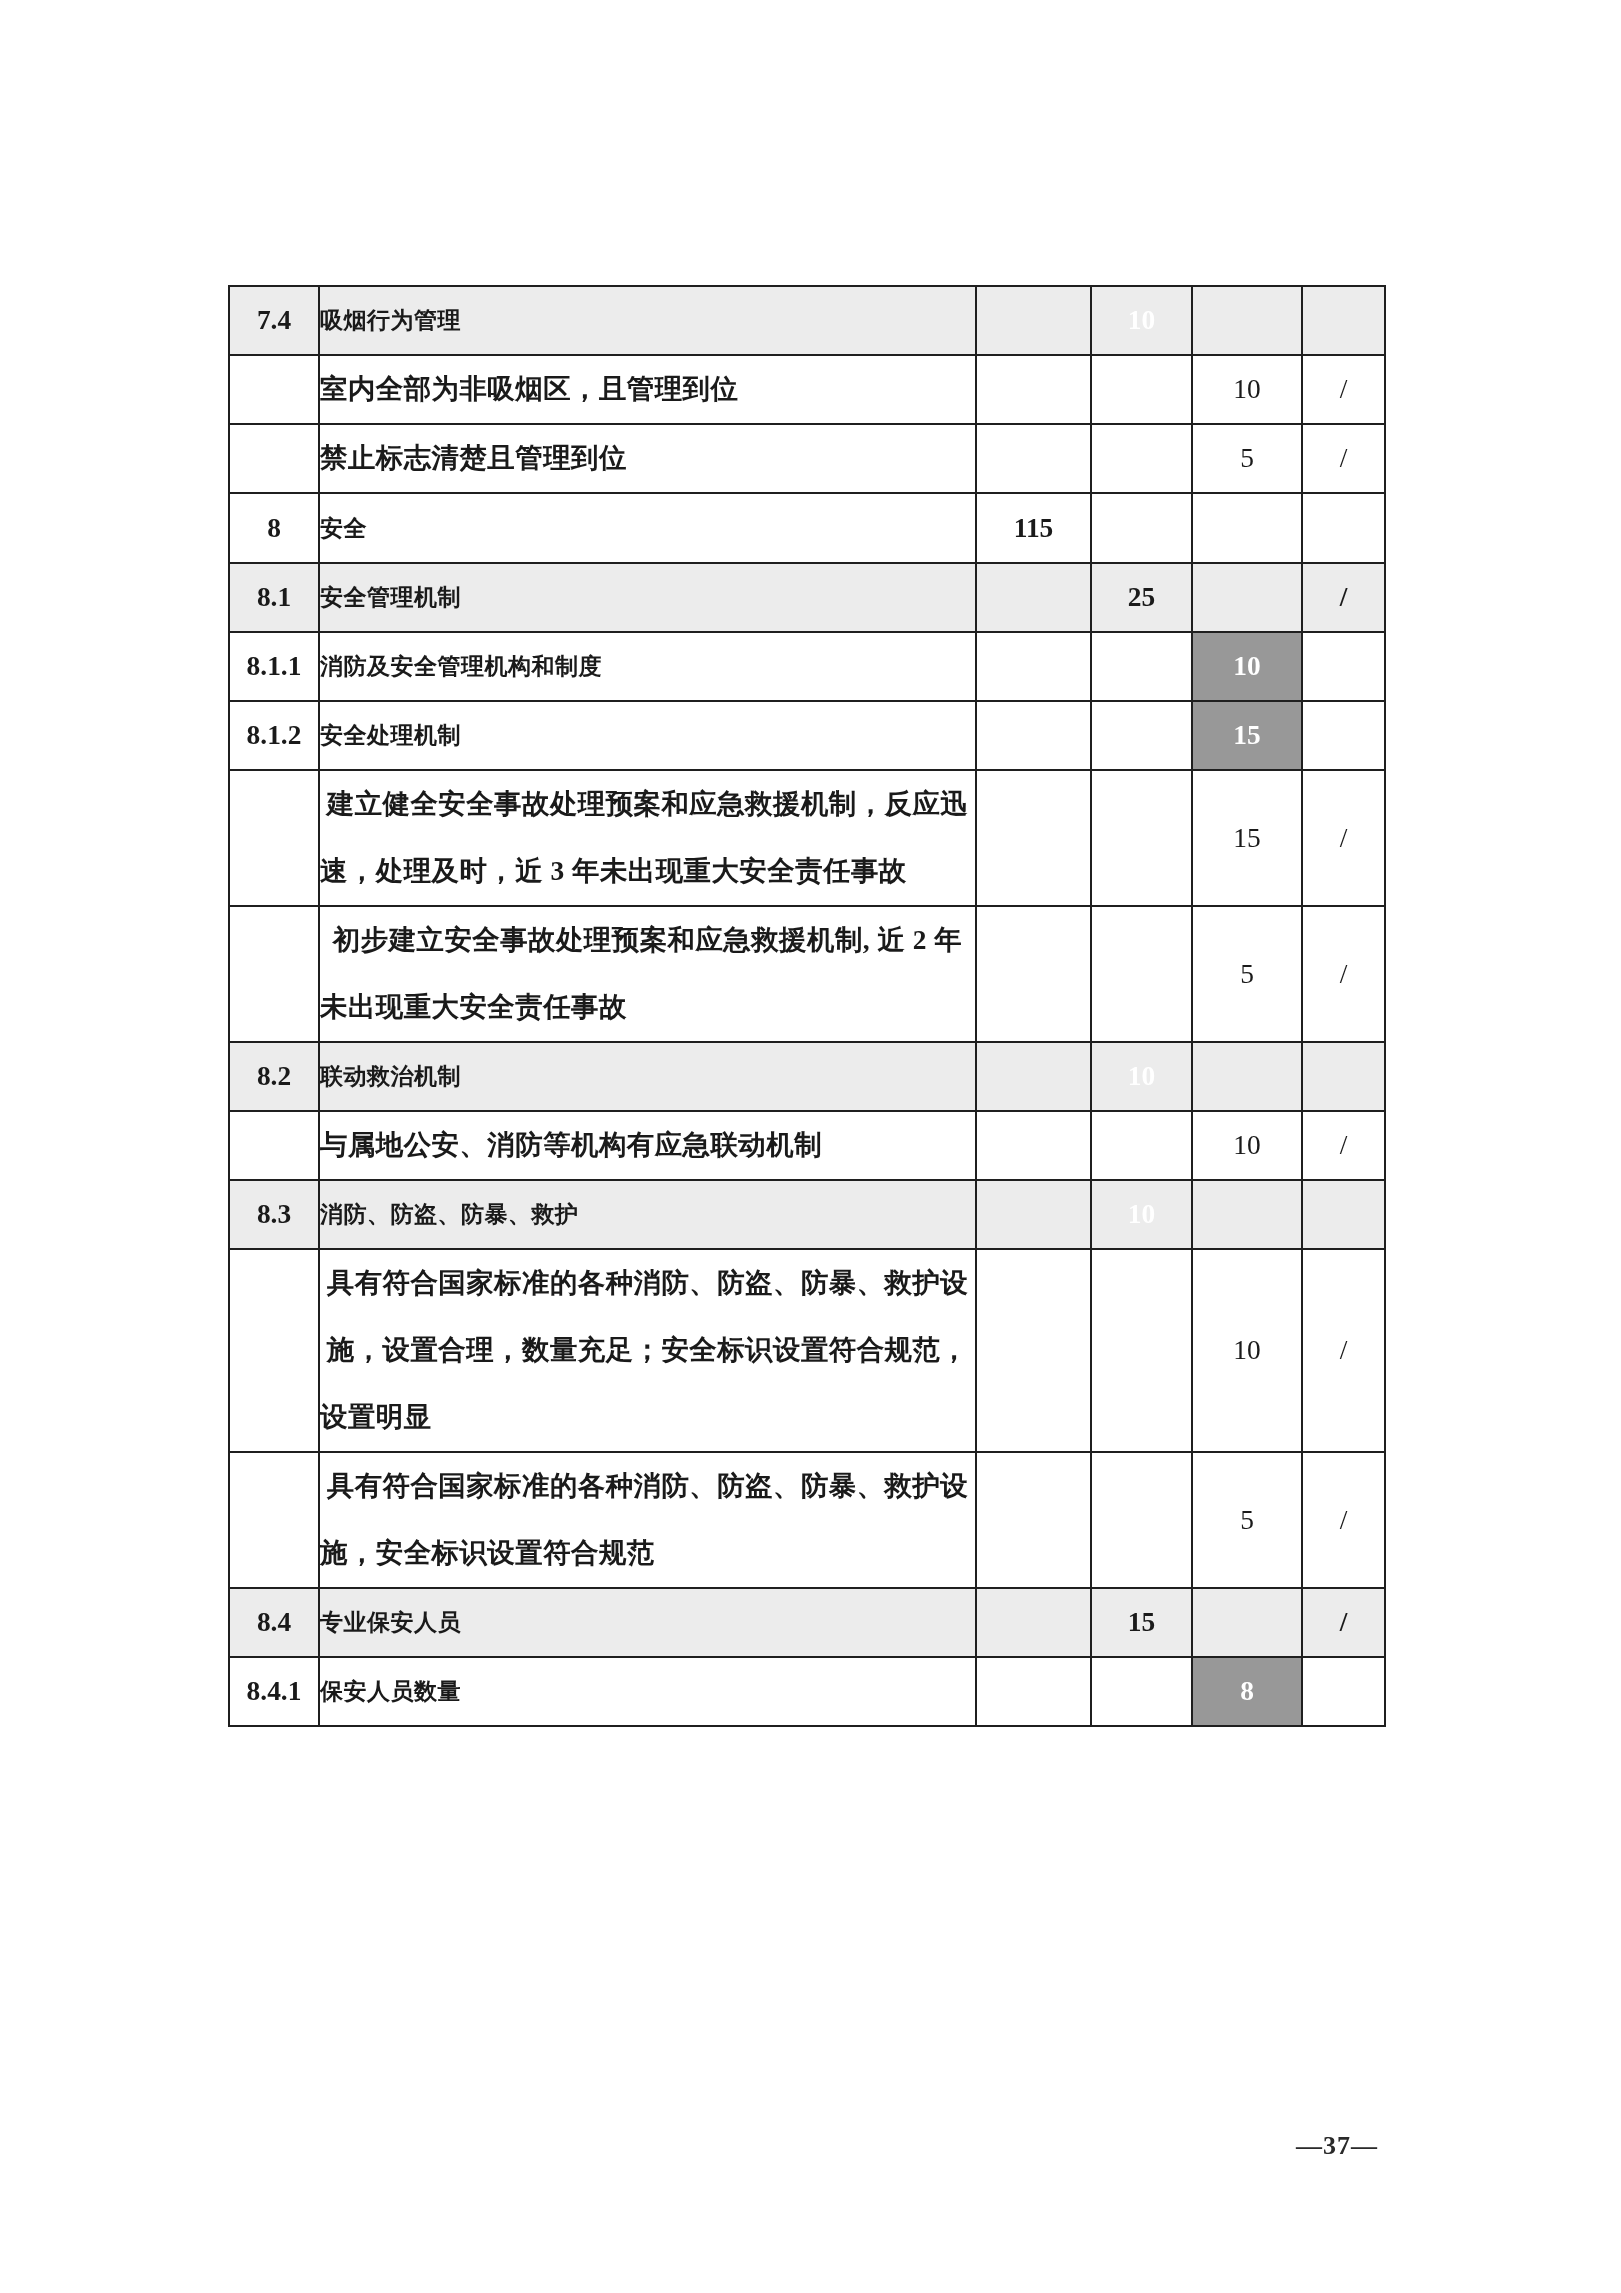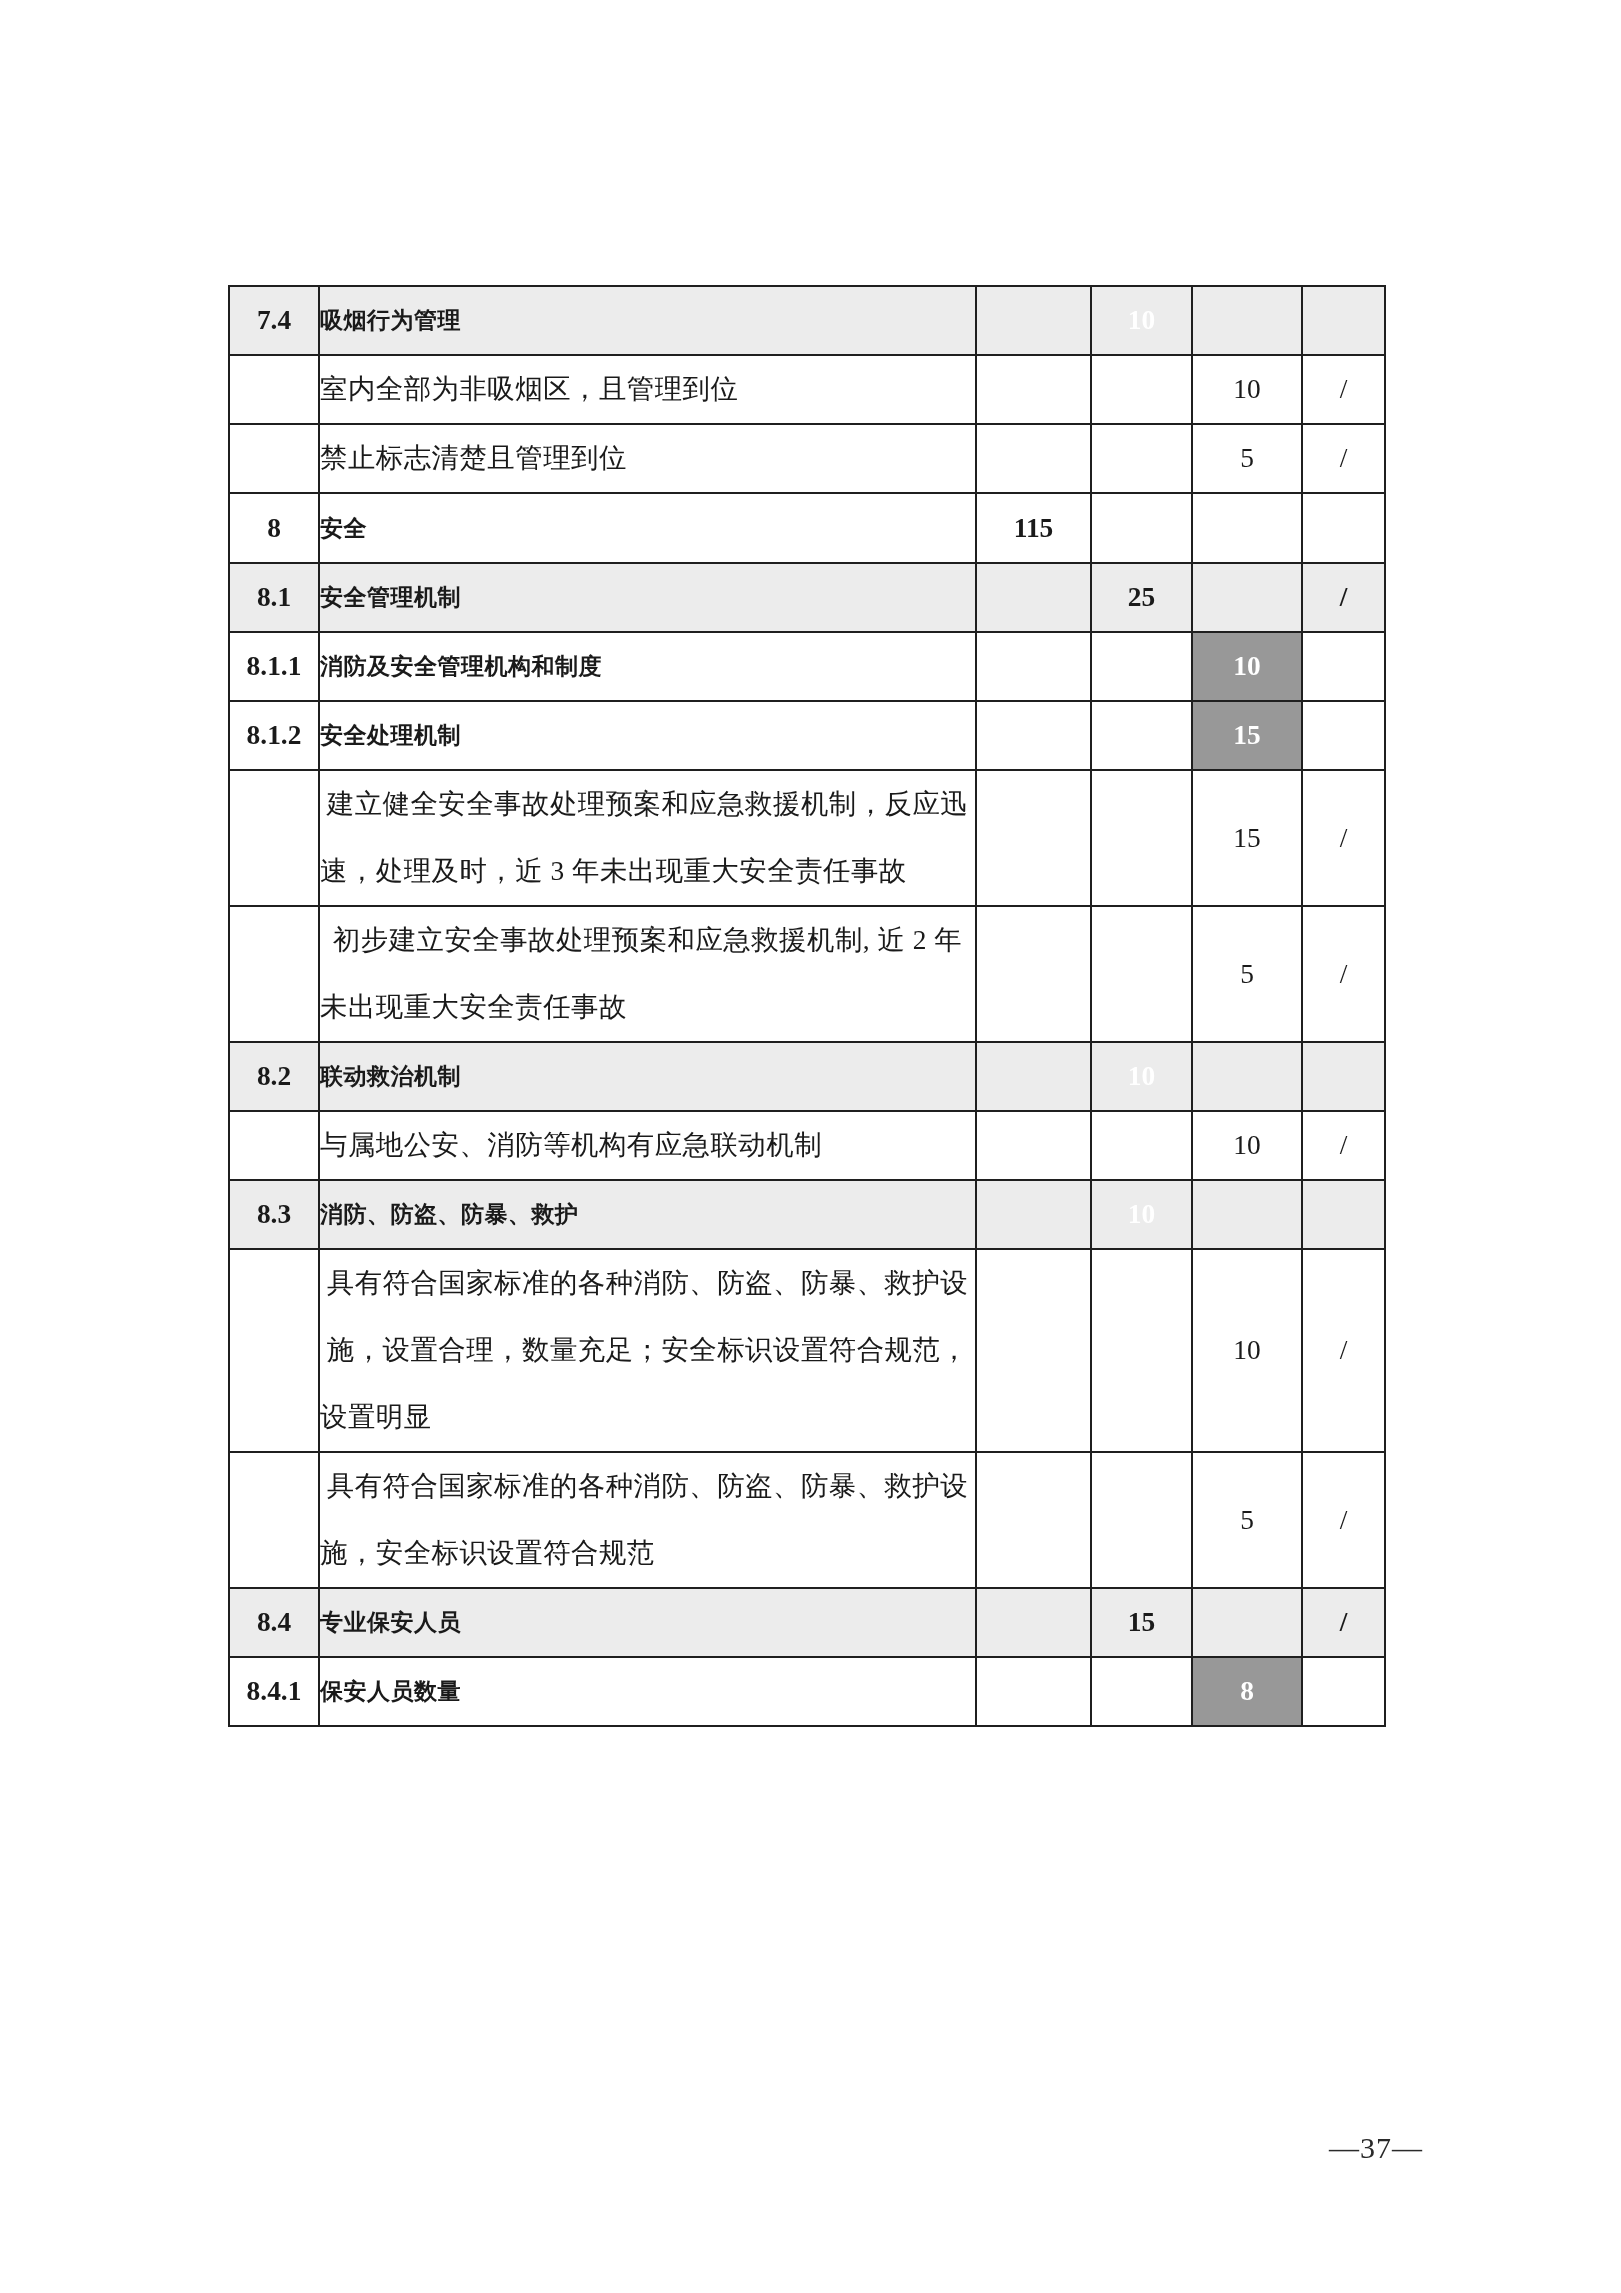--- a/index.html
+++ b/index.html
@@ -41,33 +41,35 @@
     color: #ffffff;
     font-weight: bold;
   }
   td.desc {
     text-align: justify;
     text-align-last: left;
     padding: 0 11.8px 0 17.6px;
     font-size: 25.5px;
     letter-spacing: 0.5px;
     line-height: 67px;
+    font-weight: bold;
   }
   tr.head td.desc { font-size: 23px; }
   td.num { font-size: 27.4px; }
   td.rem { font-size: 26.5px; }
   .pageno {
     position: absolute;
     left: 1296px;
     top: 2131px;
     width: 127px;
-    text-align: right;
-    font-size: 30px;
+    text-align: left;
+    font-size: 26px;
     letter-spacing: 1px;
     color: #2a2a2a;
+    font-weight: bold;
   }
 </style>
 </head>
 <body>
 
 <div class="page">
 
   <table class="score">
     <colgroup>
       <col style="width:90px">

